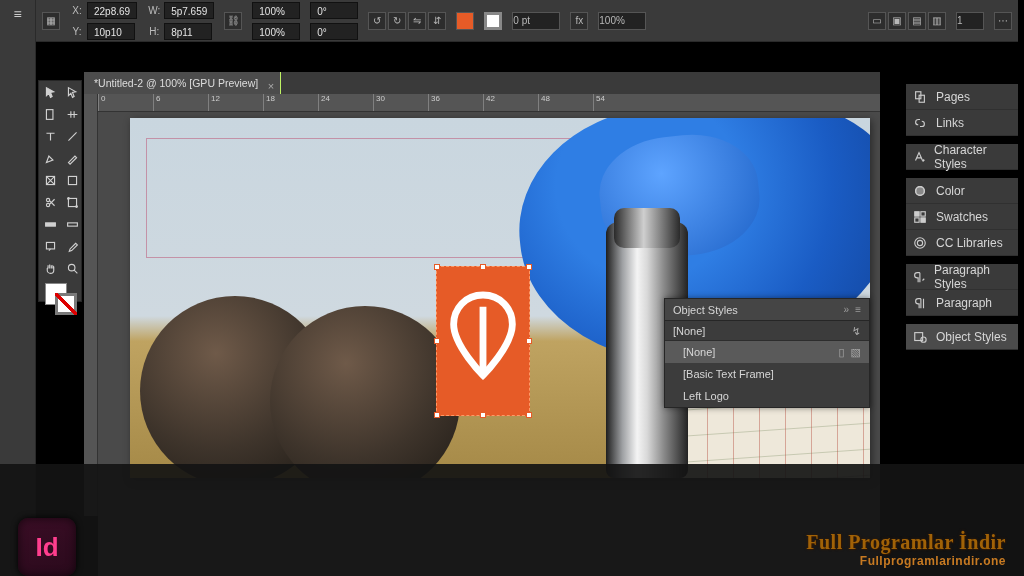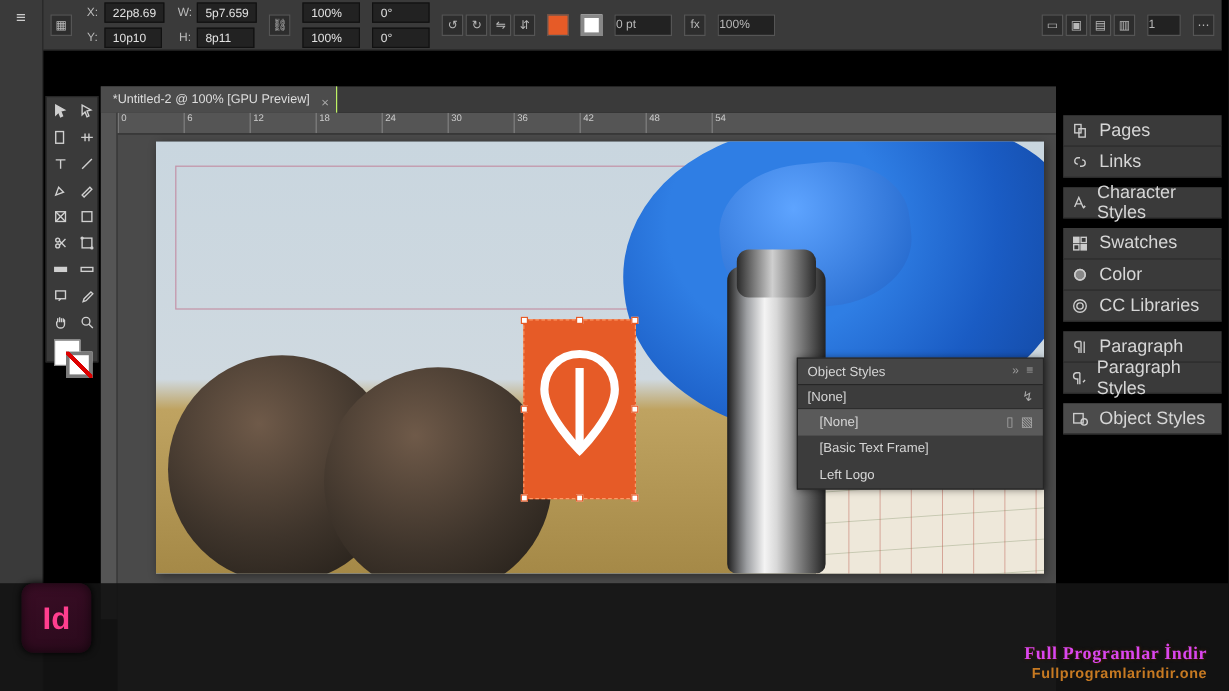--- a/index.html
+++ b/index.html
@@ -71,33 +71,33 @@
 .panel{position:absolute;right:154px;top:298px;width:206px;background:#3c3c3c;border:1px solid #262626;color:#d6d6d6;font-size:11px;box-shadow:0 0 6px rgba(0,0,0,.45)}
 .panel .tab{height:22px;line-height:22px;padding:0 8px;background:#454545;border-bottom:1px solid #262626;display:flex;align-items:center;justify-content:space-between}
 .panel .tab .icons{display:flex;gap:6px;color:#9c9c9c;font-size:10px}
 .panel .selected-row{height:20px;line-height:20px;padding:3px 8px;display:flex;justify-content:space-between;align-items:center;border-bottom:1px solid #2d2d2d}
 .panel ul{list-style:none}
 .panel li{height:22px;line-height:22px;padding:0 8px 0 18px;cursor:pointer}
 .panel li.sel{background:#5a5a5a}
 .panel li .row-icons{float:right;display:flex;gap:6px;color:#aaa}
 
 
-.dock{position:absolute;right:6px;top:96px;width:132px;color:#d6d6d6;font-size:15px}
+.dock{position:absolute;right:6px;top:84px;width:112px;color:#d6d6d6;font-size:12px}
 .dock .item{height:26px;display:flex;align-items:center;gap:8px;padding:0 6px;background:#3a3a3a;border-bottom:1px solid #303030;cursor:pointer}
 .dock .item.sel{background:#4b4b4b}
 .dock .gap{height:8px;background:transparent}
 .dock .ic{width:16px;height:16px;display:flex;align-items:center;justify-content:center;color:#ccc}
 .dock .ic svg{width:14px;height:14px;stroke:#ccc;fill:none;stroke-width:1.3}
 
 
-.banner{position:absolute;left:0;right:0;bottom:0;height:90px;background:rgba(20,20,20,.92);display:flex;align-items:flex-start;gap:18px;padding:0 18px}
+.banner{position:absolute;left:0;right:0;bottom:0;height:112px;background:rgba(20,20,20,.92);display:flex;align-items:flex-end;gap:18px;padding:0 18px}
 .id-badge{width:58px;height:58px;border-radius:10px;background:linear-gradient(160deg,#3a0d25 0%,#2a0a1c 100%);display:flex;align-items:center;justify-content:center;color:#ff3e8e;font-weight:700;font-size:26px;box-shadow:inset 0 0 10px rgba(0,0,0,.6),0 0 6px #000}
 .banner h1{color:#eee;font-weight:300;font-size:26px;letter-spacing:.3px}
 .wm{position:absolute;right:18px;bottom:8px;text-align:right}
-.wm .t1{font-family:Georgia,serif;font-weight:700;font-size:15px;color:#d946ef;text-shadow:0 0 3px #3a1d06,1px 1px 0 #2a1606;letter-spacing:.5px}
+.wm .t1{font-family:Georgia,serif;font-weight:700;font-size:20px;color:#a16207;text-shadow:0 0 3px #3a1d06,1px 1px 0 #2a1606;letter-spacing:.5px}
 .wm .t2{color:#c77a22;font-size:12px;font-weight:600;letter-spacing:.5px}
 </style>
 </head>
 <body>
 
 <div class="screenshot">
 
   <div class="appbar">
     <span class="glyph">≡</span>
   </div>
@@ -360,63 +360,63 @@
             <path d="M4 12L8 3l4 9M5.5 9h5" stroke-width="1.3"></path>
             <path d="M12 13l2-2" stroke-width="1.8"></path>
           </svg>
         </span>
         <span>Character Styles</span>
       </div>
       <div class="gap"></div>
       <div class="item">
         <span class="ic">
           <svg viewBox="0 0 16 16">
+            <circle cx="8" cy="8" r="5" fill="#888"></circle>
+            <circle cx="8" cy="8" r="5"></circle>
+          </svg>
+        </span>
+        <span>Color</span>
+      </div>
+      <div class="item">
+        <span class="ic">
+          <svg viewBox="0 0 16 16">
             <rect x="2" y="2" width="5" height="5" fill="#ccc"></rect>
             <rect x="9" y="2" width="5" height="5"></rect>
             <rect x="2" y="9" width="5" height="5"></rect>
             <rect x="9" y="9" width="5" height="5" fill="#ccc"></rect>
           </svg>
         </span>
         <span>Swatches</span>
       </div>
       <div class="item">
         <span class="ic">
           <svg viewBox="0 0 16 16">
-            <circle cx="8" cy="8" r="5" fill="#888"></circle>
-            <circle cx="8" cy="8" r="5"></circle>
-          </svg>
-        </span>
-        <span>Color</span>
-      </div>
-      <div class="item">
-        <span class="ic">
-          <svg viewBox="0 0 16 16">
             <circle cx="8" cy="8" r="6"></circle>
             <circle cx="8" cy="8" r="3"></circle>
           </svg>
         </span>
         <span>CC Libraries</span>
       </div>
       <div class="gap"></div>
       <div class="item">
         <span class="ic">
           <svg viewBox="0 0 16 16">
-            <path d="M9 3H6a3 3 0 000 6h1v5M9 3v11M12 3v11"></path>
-          </svg>
-        </span>
-        <span>Paragraph</span>
-      </div>
-      <div class="item">
-        <span class="ic">
-          <svg viewBox="0 0 16 16">
             <path d="M9 3H6a3 3 0 000 6h1v5M9 3v11"></path>
             <path d="M12 12l2-2"></path>
           </svg>
         </span>
         <span>Paragraph Styles</span>
+      </div>
+      <div class="item">
+        <span class="ic">
+          <svg viewBox="0 0 16 16">
+            <path d="M9 3H6a3 3 0 000 6h1v5M9 3v11M12 3v11"></path>
+          </svg>
+        </span>
+        <span>Paragraph</span>
       </div>
       <div class="gap"></div>
       <div class="item sel">
         <span class="ic">
           <svg viewBox="0 0 16 16">
             <rect x="2" y="3" width="9" height="9"></rect>
             <circle cx="12" cy="11" r="3"></circle>
           </svg>
         </span>
         <span>Object Styles</span>

